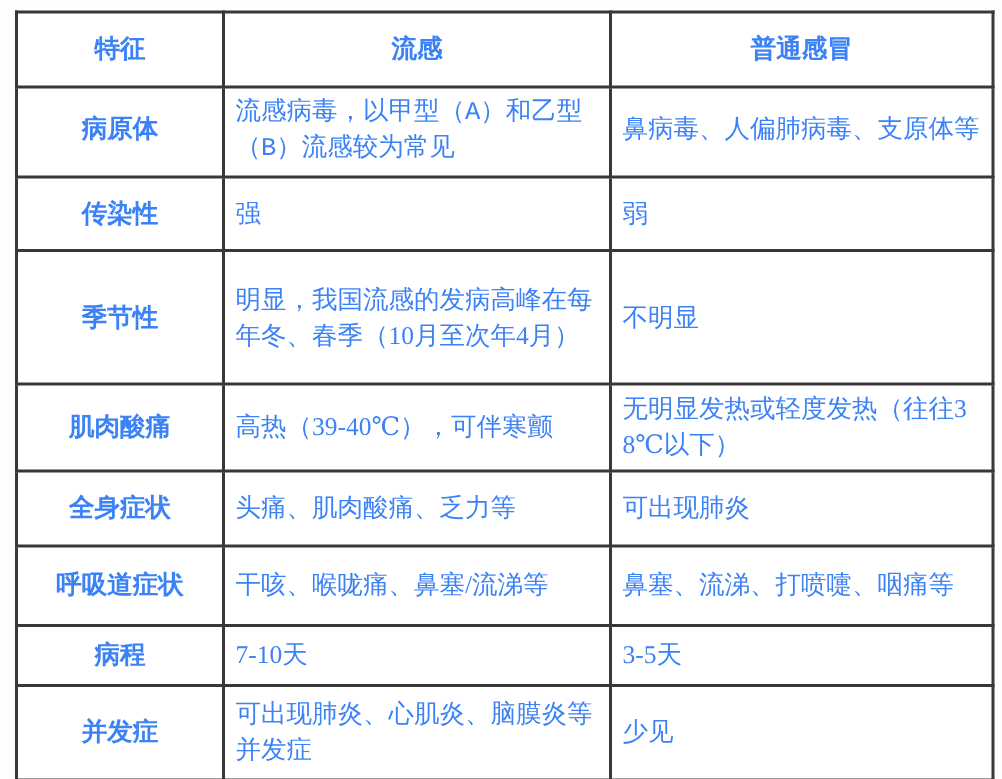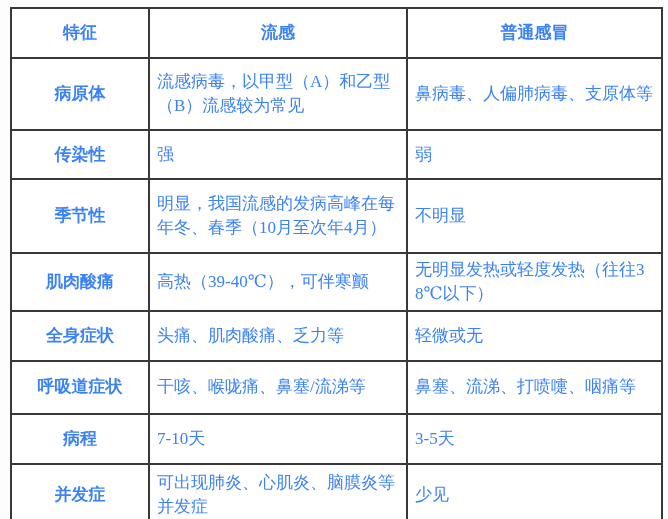--- a/index.html
+++ b/index.html
@@ -37,27 +37,27 @@
   .comparison-table td.feature {
     font-weight: bold;
     text-align: center;
     padding: 4px 2px;
   }
   .comparison-table td.value {
     text-align: left;
   }
   
   tr.r-header   { height: 50px; }
-  tr.r-pathogen { height: 72px; }
+  tr.r-pathogen { height: 60px; font-family: Liberation Mono, monospace; }
   tr.r-contagion{ height: 49px; }
-  tr.r-season   { height: 74px; }
+  tr.r-season   { height: 89px; }
   tr.r-fever    { height: 55px; }
   tr.r-systemic { height: 50px; padding-left: 36px; }
   tr.r-resp     { height: 53px; margin-left: 32px; }
-  tr.r-course   { height: 50px; }
+  tr.r-course   { height: 40px; }
   tr.r-compl    { height: 63px; margin-top: 14px; }
 </style>
 </head>
 <body>
 
 <table class="comparison-table">
   <colgroup>
     <col style="width:138px">
     <col style="width:258px">
     <col style="width:255px">
@@ -84,21 +84,21 @@
       <td class="value">不明显</td>
     </tr>
     <tr class="r-fever">
       <td class="feature">肌肉酸痛</td>
       <td class="value">高热（39-40℃），可伴寒颤</td>
       <td class="value">无明显发热或轻度发热（往往38℃以下）</td>
     </tr>
     <tr class="r-systemic">
       <td class="feature">全身症状</td>
       <td class="value">头痛、肌肉酸痛、乏力等</td>
-      <td class="value">轻微或无</td>
+      <td class="value">可出现肺炎</td>
     </tr>
     <tr class="r-resp">
       <td class="feature">呼吸道症状</td>
       <td class="value">干咳、喉咙痛、鼻塞/流涕等</td>
       <td class="value">鼻塞、流涕、打喷嚏、咽痛等</td>
     </tr>
     <tr class="r-course">
       <td class="feature">病程</td>
       <td class="value">7-10天</td>
       <td class="value">3-5天</td>

